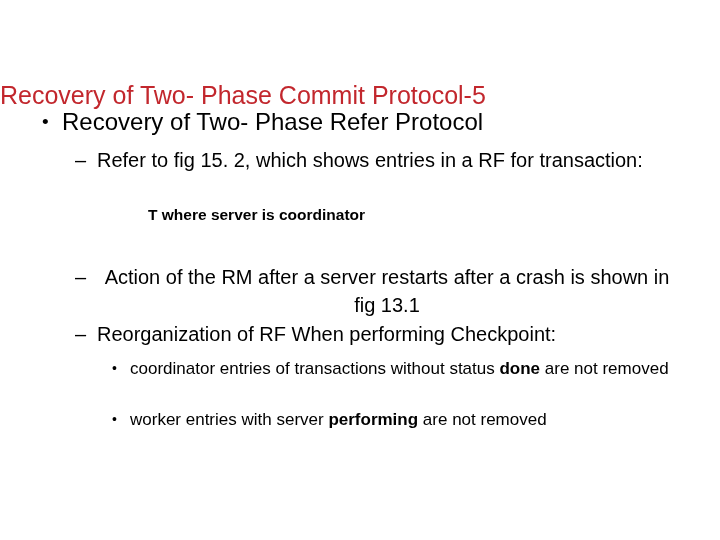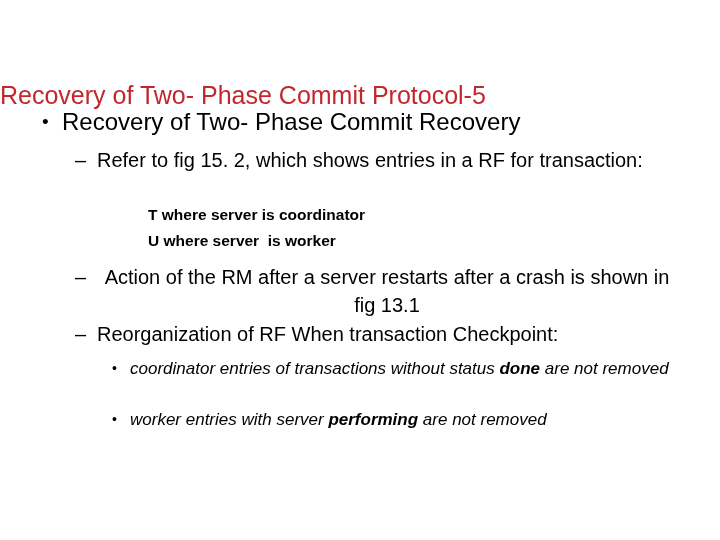--- a/index.html
+++ b/index.html
@@ -53,54 +53,53 @@
     font-size: 15.5px;
     line-height: 18px;
     font-weight: 600;
     white-space: pre-wrap;
   }
   .subline-1 { top: 206px; }
   .subline-2 { top: 232px; }
   
   .sbul { left: 112px; font-size: 17px; line-height: 25px; }
   .sbul .marker { width: 18px; font-size: 14px; line-height: 25px; }
-  .sbul .txt { max-width: 555px; font-style: italic; }
+  .sbul .txt { max-width: 555px; }
   .sbul-1 { top: 356px; }
   .sbul-2 { top: 407px; }
   .bold { font-weight: bold; }
 </style>
 </head>
 <body>
 
 <div class="slide">
 
   <div class="slide-title">Recovery of Two- Phase Commit Protocol-5</div>
 
   <div class="row lvl1">
     <span class="marker">•</span>
-    <span class="txt">Recovery of Two- Phase Commit Recovery</span>
+    <span class="txt">Recovery of Two- Phase Refer Protocol</span>
   </div>
 
   <div class="row dash dash-1">
     <span class="marker">–</span>
     <span class="txt">Refer to fig 15. 2, which shows entries in a RF for transaction:</span>
   </div>
 
   <div class="subline subline-1">T where server is coordinator</div>
 
-  <div class="subline subline-2">U where server  is worker</div>
 
   <div class="row dash dash-2">
     <span class="marker">–</span>
     <span class="txt">Action of the RM after a server restarts after a crash is shown in fig 13.1</span>
   </div>
 
   <div class="row dash dash-3">
     <span class="marker">–</span>
-    <span class="txt">Reorganization of RF When transaction Checkpoint:</span>
+    <span class="txt">Reorganization of RF When performing Checkpoint:</span>
   </div>
 
   <div class="row sbul sbul-1">
     <span class="marker">•</span>
     <span class="txt"><span>coordinator entries of transactions without status </span><span class="bold">done</span><span> are not removed</span></span>
   </div>
 
   <div class="row sbul sbul-2">
     <span class="marker">•</span>
     <span class="txt"><span>worker entries with server </span><span class="bold">performing</span><span> are not removed</span></span>

